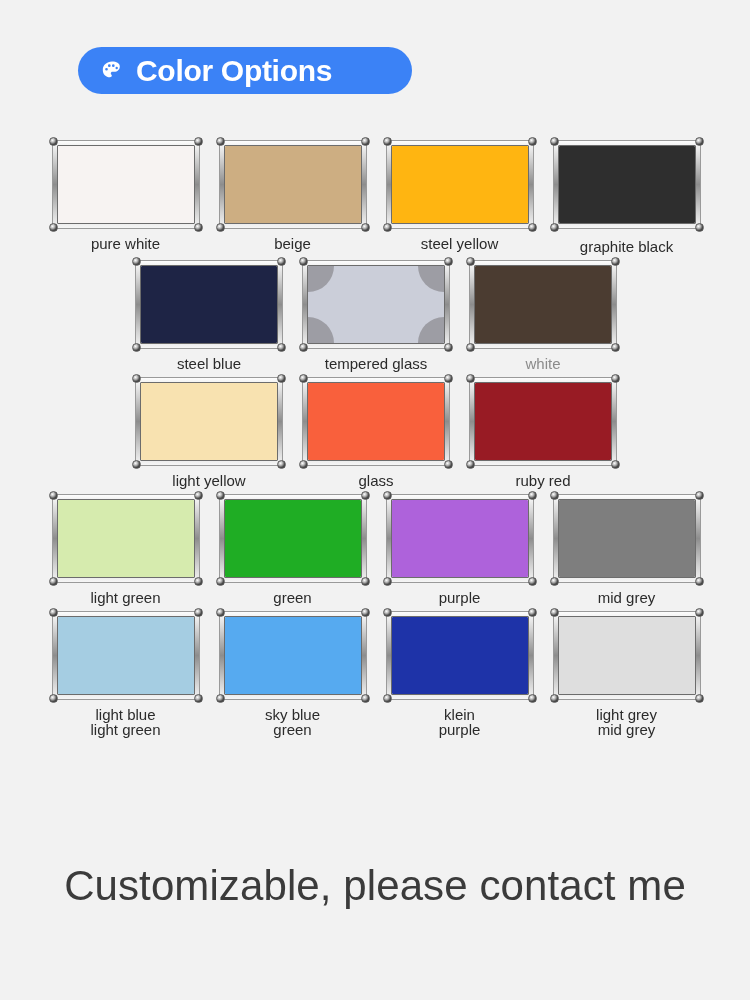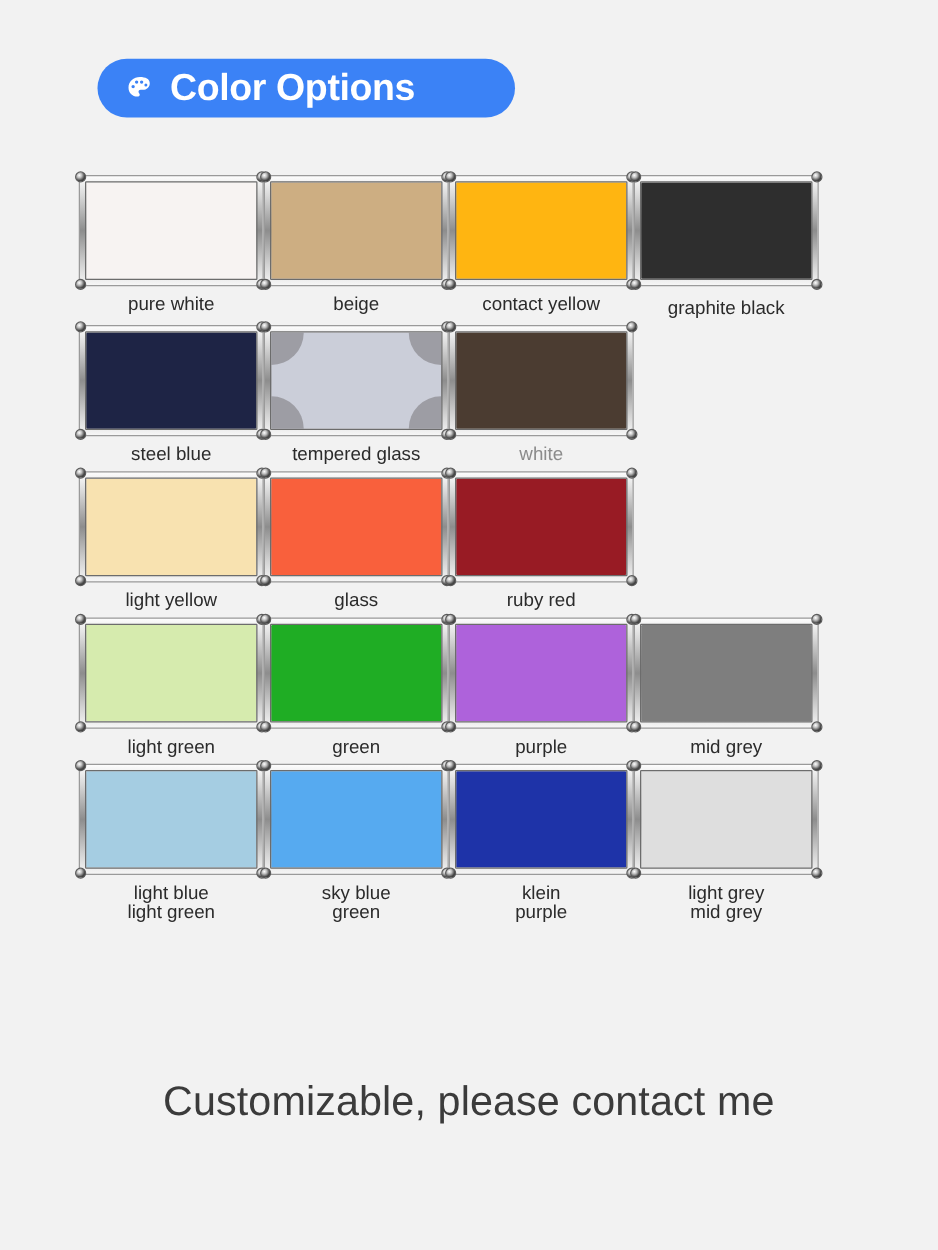--- a/index.html
+++ b/index.html
@@ -47,22 +47,23 @@
 
   
   .grid {
     position: absolute;
     left: 63px;
     top: 140px;
     width: 626px;
   }
   .grid-row {
     display: flex;
-    justify-content: flex-start;
+    justify-content: center;
     margin-bottom: 5px;
+    gap: 19px;
   }
   .cell {
     width: 148px;
     display: flex;
     flex-direction: column;
     align-items: center;
   }
 
   
   .frame {
@@ -133,21 +134,21 @@
   .label.nudge-down { margin-top: 10px; }
   .label .sub { display: block; }
 
   
   .footer {
     position: absolute;
     left: 0;
     top: 862px;
     width: 750px;
     text-align: center;
-    font-size: 33px;
+    font-size: 42px;
     color: #3b3b3b;
     letter-spacing: 0.1px;
   }
 </style>
 </head>
 <body style="background-color: rgb(242, 242, 242);">
 
 <div class="header-banner" style="background-color: #3b82f6;">
   <svg class="palette-icon" viewBox="0 0 24 24" aria-hidden="true">
     <path fill="#ffffff" d="M12 2.6C6.9 2.6 2.8 6.2 2.8 10.9c0 4.2 3 7.3 7.1 7.3 1.2 0 1.9-.5 1.9-1.4 0-.5-.2-.8-.5-1.2-.3-.4-.5-.7-.5-1.2 0-.9.7-1.6 1.7-1.6h1.7c3.2 0 5.6-2.2 5.6-5.3 0-3.3-3.4-4.9-7.8-4.9zM6.5 11.6a1.35 1.35 0 1 1 0-2.7 1.35 1.35 0 0 1 0 2.7zm2.8-3.6a1.35 1.35 0 1 1 0-2.7 1.35 1.35 0 0 1 0 2.7zm4 0a1.35 1.35 0 1 1 0-2.7 1.35 1.35 0 0 1 0 2.7zm3.4 2.2a1.2 1.2 0 1 1 0-2.4 1.2 1.2 0 0 1 0 2.4z"></path>
@@ -179,21 +180,21 @@
       <div class="label">beige</div>
     </div>
     <div class="cell">
       <div class="frame">
         <div class="swatch" style="background-color: rgb(255, 181, 17);"></div>
         <span class="screw tl"></span>
         <span class="screw tr"></span>
         <span class="screw bl"></span>
         <span class="screw br"></span>
       </div>
-      <div class="label">contact yellow</div>
+      <div class="label">steel yellow</div>
     </div>
     <div class="cell">
       <div class="frame">
         <div class="swatch" style="background-color: rgb(46, 46, 46);"></div>
         <span class="screw tl"></span>
         <span class="screw tr"></span>
         <span class="screw bl"></span>
         <span class="screw br"></span>
       </div>
       <div class="label nudge-down">graphite black</div>

